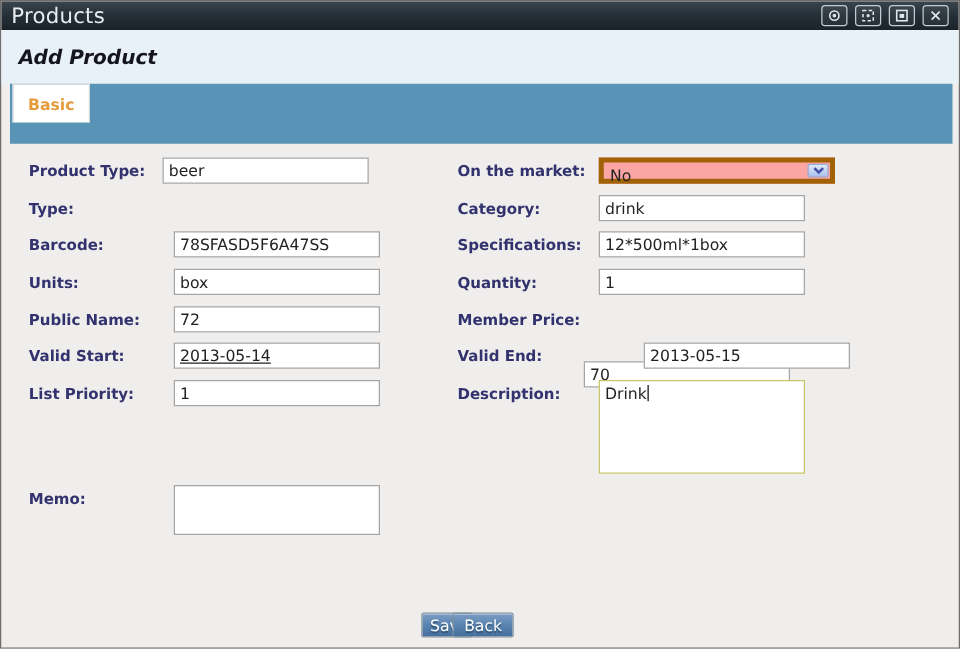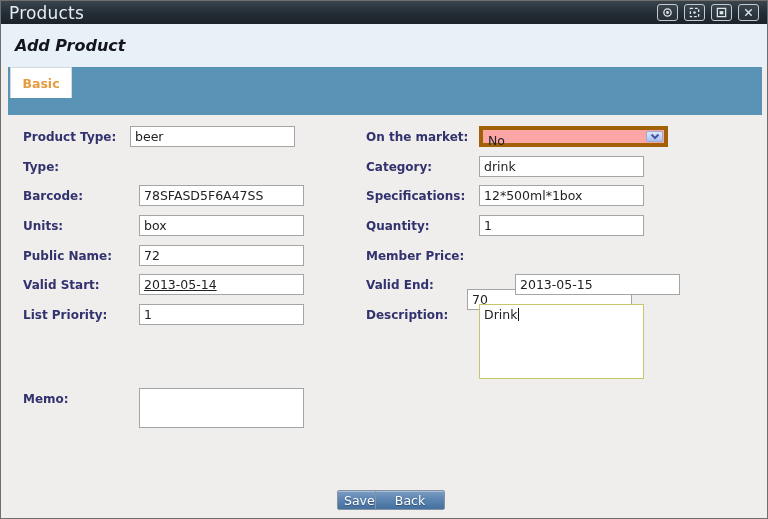--- a/index.html
+++ b/index.html
@@ -134,16 +134,16 @@
     <input class="input" style="left: 478px; top: 58px;" value="drink">
     <input class="input" style="left: 478px; top: 87px;" value="12*500ml*1box">
     <input class="input" style="left: 478px; top: 117px;" value="1">
     <input class="input" style="left: 466px; top: 147px; margin-top: 44px;" value="70">
     <input class="input" style="left: 478px; top: 176px; margin-left: 36px;" value="2013-05-15">
     <div class="textarea focused" style="left:478px;top:206px;width:165px;height:75px">
       <span>Drink</span><span class="caret"></span>
     </div>
 
     <button class="btn" style="left:336px;top:392px;width:41px">Save</button>
-    <button class="btn" style="left:374px;top:392px;width:70px">Back</button>
+    <button class="btn" style="left:361px;top:392px;width:49px">Back</button>
 
   </div>
 </div>
 
 </body></html>

